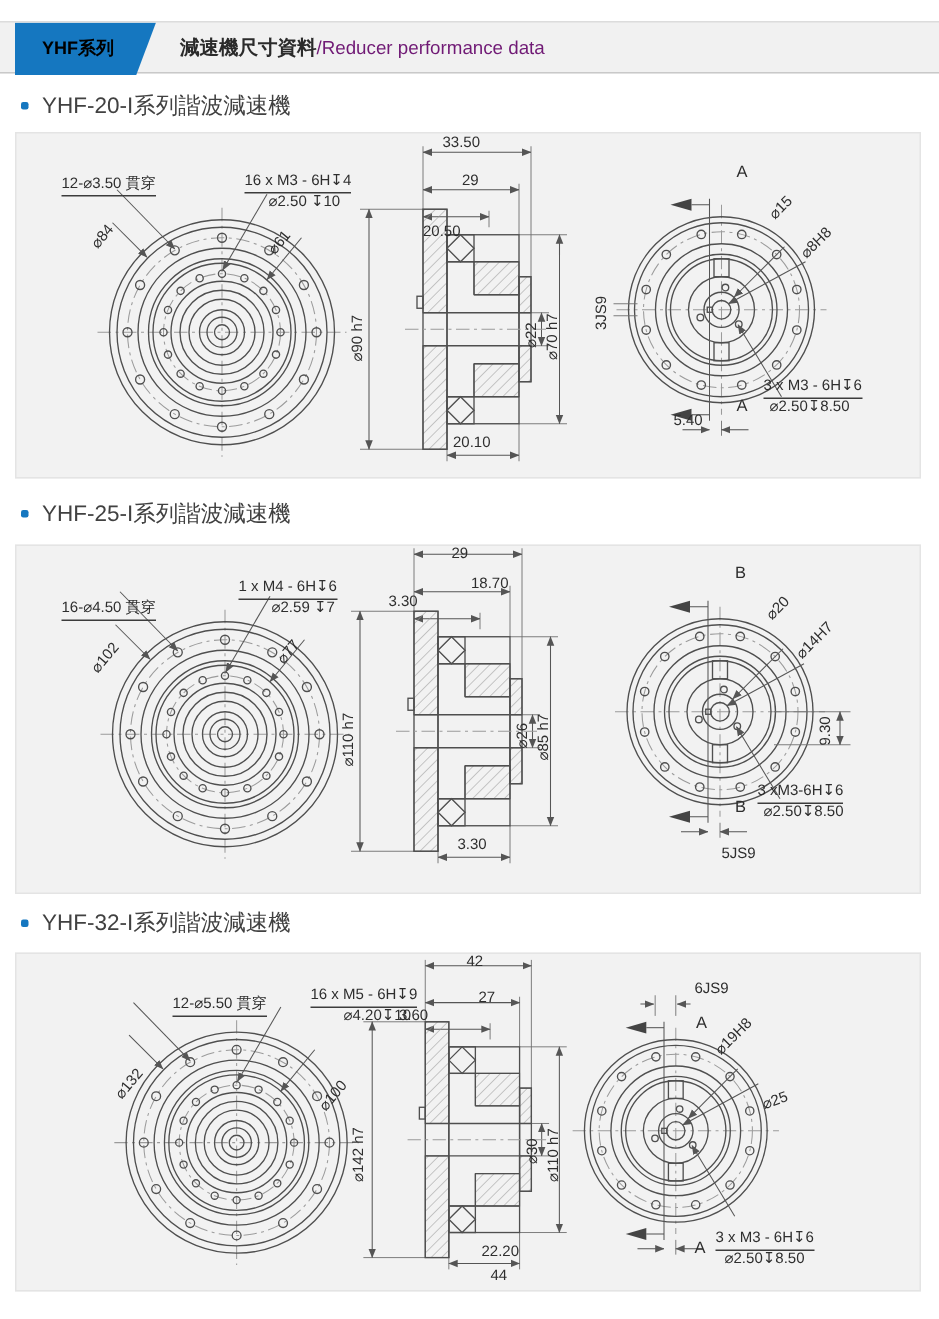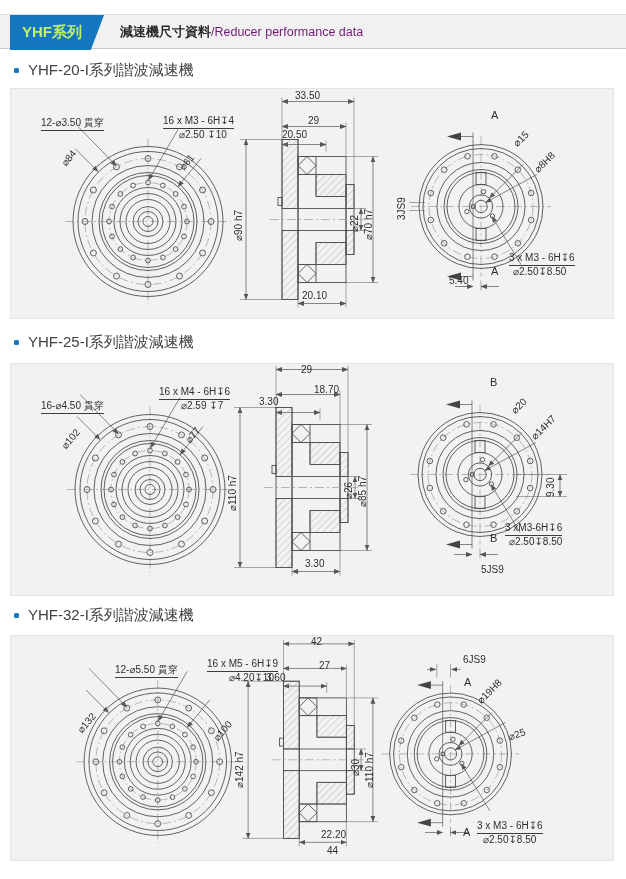--- a/index.html
+++ b/index.html
@@ -3,21 +3,21 @@
 <meta charset="utf-8">
 <style>
   html,body{margin:0;padding:0;background:#fff;}
   .page{position:relative;width:626px;height:879px;background:#ffffff;overflow:hidden;
         font-family:"Liberation Sans",sans-serif;}
   
   .header-band{position:absolute;left:0;top:14px;width:626px;height:33px;background:#f1f1f1;
                border-top:1px solid #dcdcdc;border-bottom:1px solid #c9c9c9;}
   .ribbon{position:absolute;left:10px;top:15px;height:35px;width:94px;background:#1577c0;
           clip-path:polygon(0 0,100% 0,86% 100%,0 100%);
-          color:#bef264;font-weight:bold;font-size:15px;display:flex;align-items:center;
+          color:#000000;font-weight:bold;font-size:12px;display:flex;align-items:center;
           justify-content:center;padding-right:10px;box-sizing:border-box;}
   .subtitle{position:absolute;left:120px;top:23px;font-size:13px;white-space:nowrap;}
   .subtitle .zh{font-weight:bold;color:#2b2b2b;}
   .subtitle .en{color:#701a75;font-size:12.5px;font-weight:normal;}
   
   .sec-title{position:absolute;left:14px;display:flex;align-items:center;gap:9px;
              font-size:15px;color:#414141;}
   .bullet{width:5px;height:5px;background:#1577c0;border-radius:1.5px;flex:0 0 auto;}
   
   .panel{position:absolute;left:10px;width:602px;background:#f2f2f2;border:1px solid #e4e4e4;
@@ -230,21 +230,21 @@
       <line class="thin" x1="398" y1="113" x2="414" y2="113"></line>
       <line class="thin" x1="398" y1="121" x2="414" y2="121"></line>
     </svg>
     <div class="lbl u" style="left:30px;top:28px">12-⌀3.50 貫穿</div>
     <div class="lbl u" style="left:152px;top:26px">16 x  M3 - 6H↧4</div>
     <div class="lbl" style="left:168px;top:40px">⌀2.50 ↧10</div>
     <div class="lbl r50" style="left:48px;top:72px">⌀84</div>
     <div class="lbl r50" style="left:166px;top:76px">⌀61</div>
     <div class="lbl" style="left:284px;top:1px">33.50</div>
     <div class="lbl" style="left:297px;top:26px">29</div>
-    <div class="lbl" style="left:271px;top:40px">20.50</div>
+    <div class="lbl" style="left:271px;top:60px">20.50</div>
     <div class="lbl r90" style="left:222px;top:152px">⌀90 h7</div>
     <div class="lbl r90" style="left:338px;top:143px">⌀22</div>
     <div class="lbl r90" style="left:352px;top:151px">⌀70 h7</div>
     <div class="lbl" style="left:291px;top:201px">20.10</div>
     <div class="lbl big" style="left:480px;top:20px">A</div>
     <div class="lbl big" style="left:480px;top:176px">A</div>
     <div class="lbl r45" style="left:500px;top:52px">⌀15</div>
     <div class="lbl r45" style="left:521px;top:78px">⌀8H8</div>
     <div class="lbl r90" style="left:385px;top:131px">3JS9</div>
     <div class="lbl" style="left:438px;top:186px">5.40</div>
@@ -259,21 +259,21 @@
   <div class="panel" style="top:363px;height:231px">
     <svg class="draw" viewBox="0 0 602 228">
       <use href="#symFront" transform="translate(139,124)"></use>
       <use href="#symSection" transform="translate(299,122)"></use>
       <use href="#symRear" transform="translate(469,109)"></use>
       <line class="thin" x1="505" y1="109" x2="556" y2="109"></line>
       <line class="thin" x1="505" y1="131" x2="556" y2="131"></line>
       <line class="dim arr2" x1="549" y1="109" x2="549" y2="131"></line>
     </svg>
     <div class="lbl u" style="left:30px;top:36px">16-⌀4.50 貫穿</div>
-    <div class="lbl u" style="left:148px;top:22px">16 x  M4 - 6H↧6</div>
+    <div class="lbl u" style="left:148px;top:22px">1 x  M4 - 6H↧6</div>
     <div class="lbl" style="left:170px;top:36px">⌀2.59 ↧7</div>
     <div class="lbl r50" style="left:48px;top:80px">⌀102</div>
     <div class="lbl r50" style="left:172px;top:74px">⌀77</div>
     <div class="lbl" style="left:290px;top:0px">29</div>
     <div class="lbl" style="left:303px;top:20px">18.70</div>
     <div class="lbl" style="left:248px;top:32px">3.30</div>
     <div class="lbl r90" style="left:216px;top:147px">⌀110 h7</div>
     <div class="lbl r90" style="left:332px;top:135px">⌀26</div>
     <div class="lbl r90" style="left:346px;top:143px">⌀85 h7</div>
     <div class="lbl" style="left:294px;top:194px">3.30</div>

